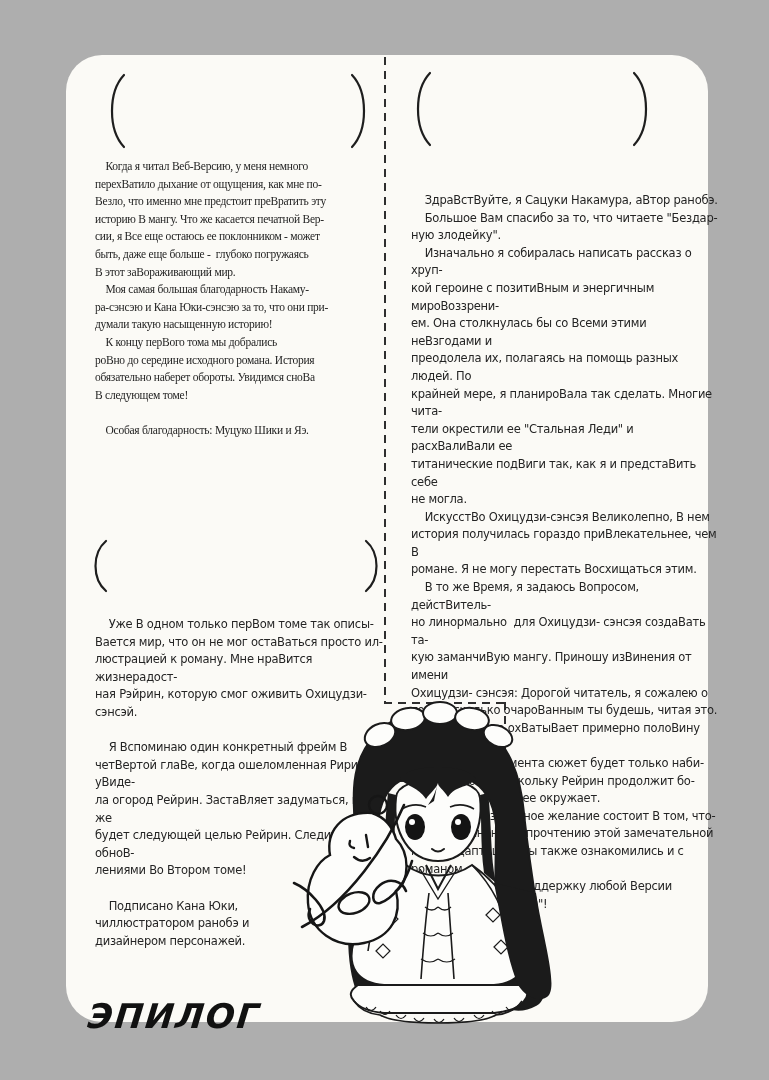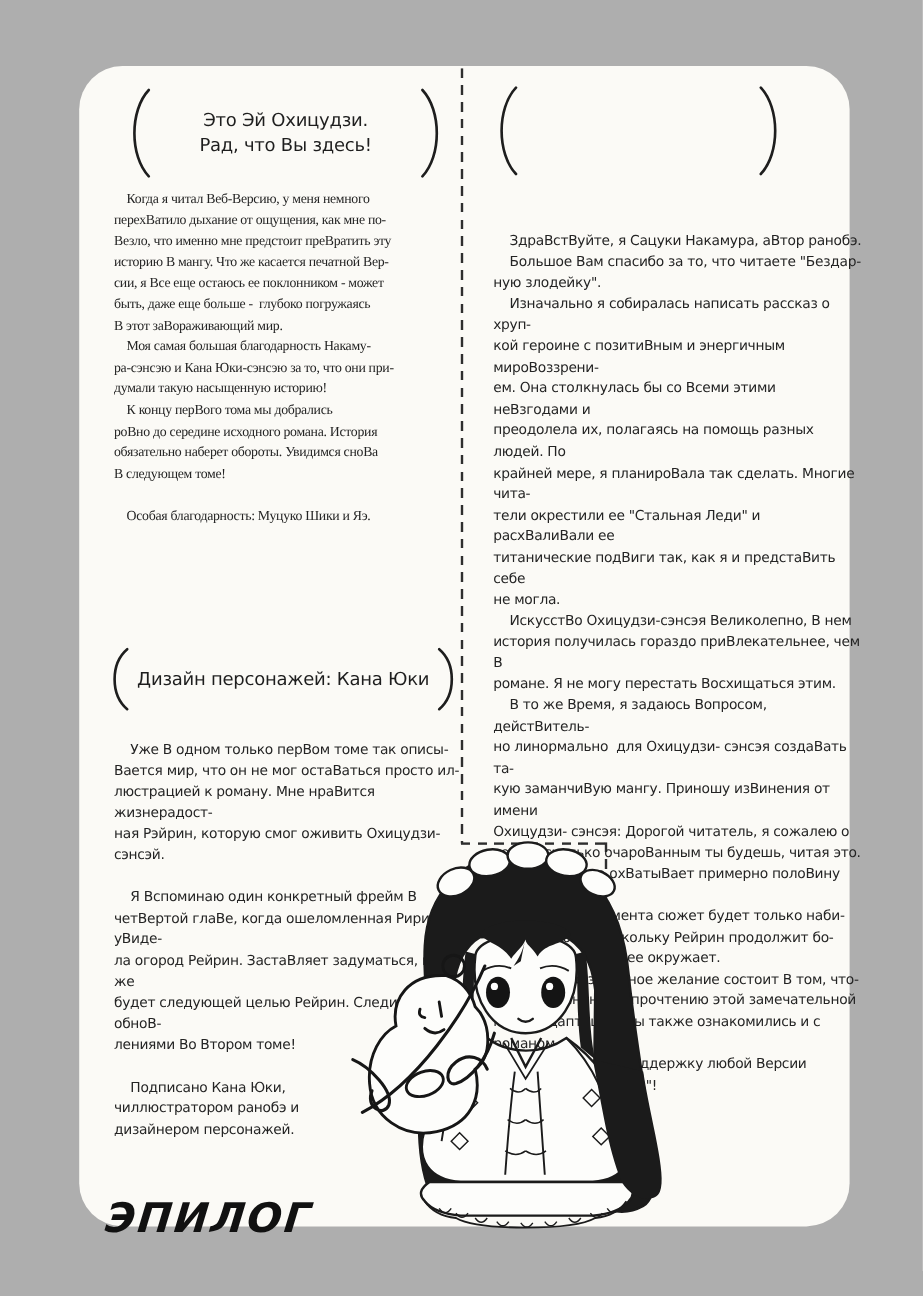--- a/index.html
+++ b/index.html
@@ -50,22 +50,20 @@
 <div class="vdash divider-a"></div>
 <div class="hdash divider-jog"></div>
 <div class="vdash divider-b"></div>
 
 <div class="section-title" style="left:102px;top:72px;width:272px;height:78px;">
   <span class="bracket">
     <svg width="26" height="78" viewBox="0 0 26 78">
         <path d="M22 3 C6 20 6 58 22 75" fill="none" stroke="#1e1e1e" stroke-width="2.2" stroke-linecap="round"></path>
       </svg>
   </span>
-  <span class="title-text">Это Эй Охицудзи.
-Рад, что Вы здесь!</span>
   <span class="bracket">
     <svg width="26" height="78" viewBox="0 0 26 78">
         <path d="M4 3 C20 20 20 58 4 75" fill="none" stroke="#1e1e1e" stroke-width="2.2" stroke-linecap="round"></path>
       </svg>
   </span>
 </div>
 
 <div class="body-text" style="left:95px;top:158px;width:288px;font-family:Liberation Serif, serif;">    Когда я читал Веб-Версию, у меня немного
 перехВатило дыхание от ощущения, как мне по-
 Везло, что именно мне предстоит преВратить эту
@@ -82,21 +80,20 @@
 В следующем томе!
 
     Особая благодарность: Муцуко Шики и Яэ.</div>
 
 <div class="section-title" style="left:86px;top:538px;width:300px;height:56px;">
   <span class="bracket">
     <svg width="24" height="56" viewBox="0 0 24 56">
         <path d="M20 3 C6 15 6 41 20 53" fill="none" stroke="#1e1e1e" stroke-width="2.2" stroke-linecap="round"></path>
       </svg>
   </span>
-  <span class="title-text">Дизайн персонажей: Кана Юки</span>
   <span class="bracket">
     <svg width="24" height="56" viewBox="0 0 24 56">
         <path d="M4 3 C18 15 18 41 4 53" fill="none" stroke="#1e1e1e" stroke-width="2.2" stroke-linecap="round"></path>
       </svg>
   </span>
 </div>
 
 <div class="body-text" style="left:95px;top:597px;width:288px;margin-top:19px;">    Уже В одном только перВом томе так описы-
 Вается мир, что он не мог остаВаться просто ил-
 люстрацией к роману. Мне нраВится жизнерадост-

